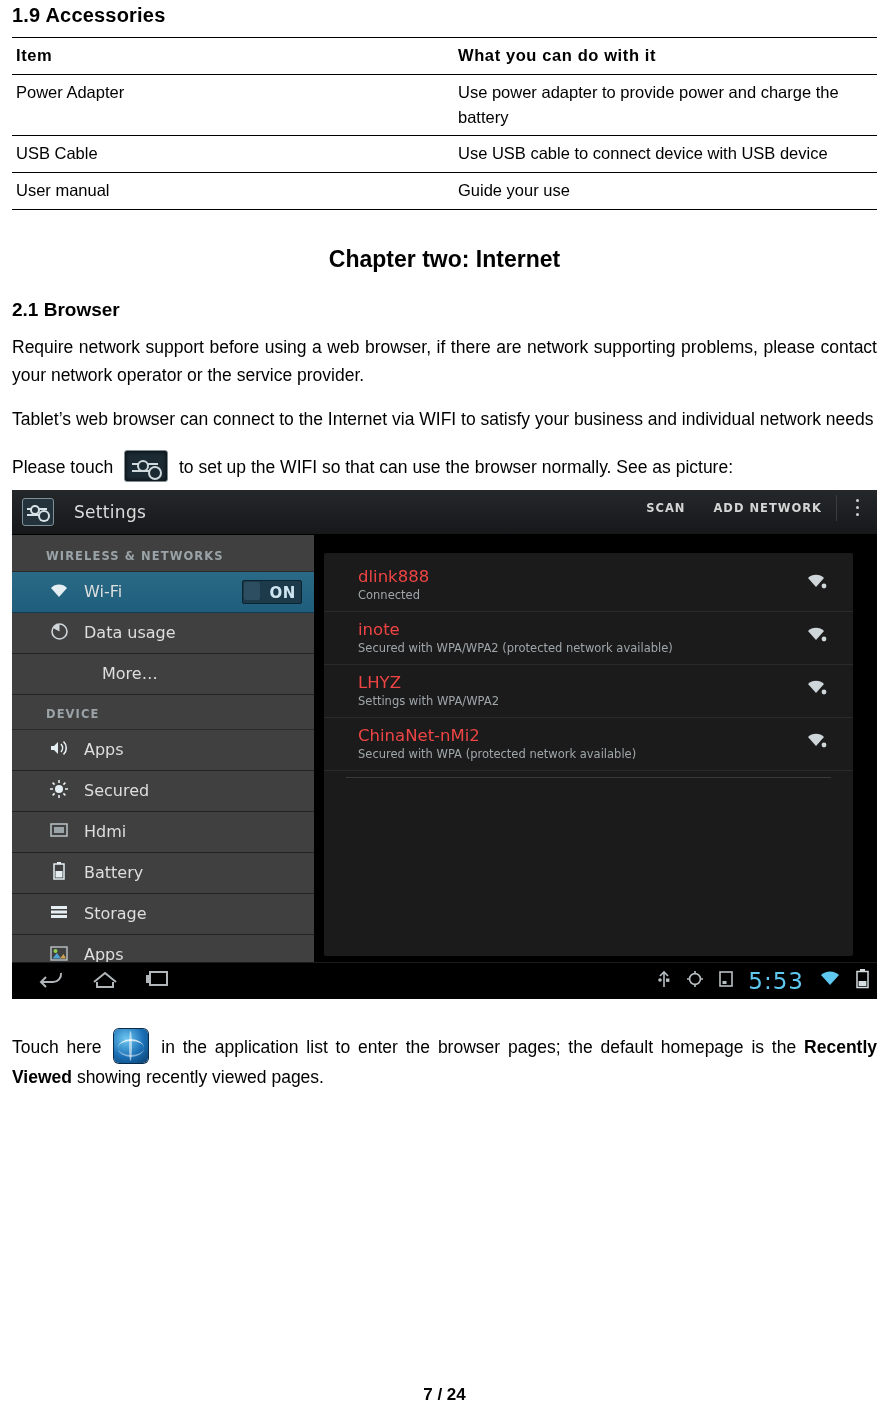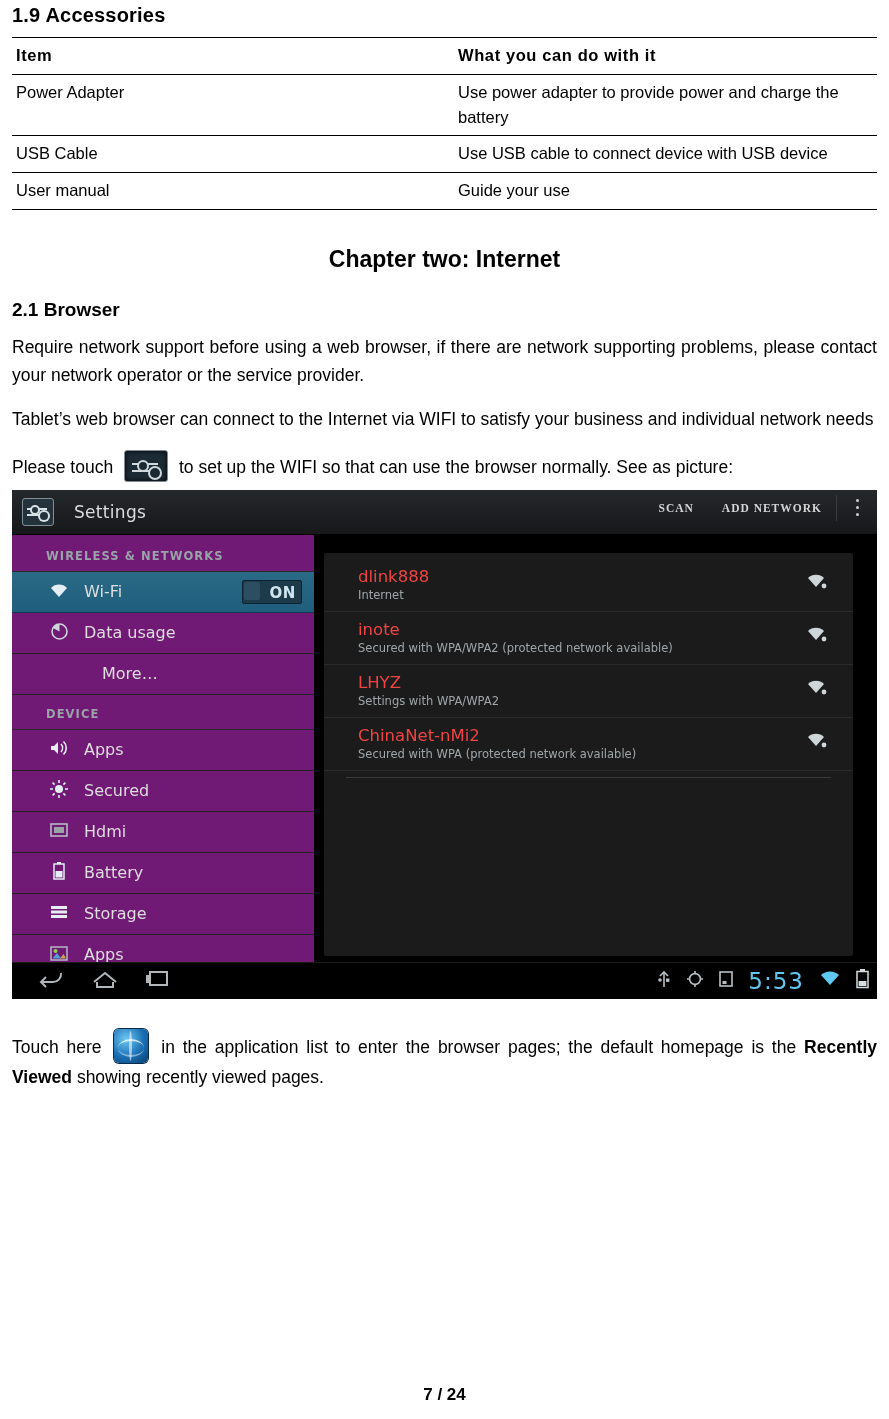--- a/index.html
+++ b/index.html
@@ -184,21 +184,20 @@
     font-size: 17px;
     color: #dcdcdc;
     letter-spacing: .3px;
   }
   .shot-top .actions {
     position: absolute;
     right: 0; top: 0;
     height: 36px;
     display: flex;
     align-items: center;
-    font-family: Liberation Serif, serif;
   }
   .shot-top .act {
     font-size: 11.5px;
     font-weight: bold;
     letter-spacing: 1px;
     color: #d5d5d5;
     padding: 0 14px;
   }
   .shot-top .divider {
     width: 1px; height: 26px;
@@ -217,21 +216,21 @@
     background: #cfcfcf;
     margin: 2px 0;
     border-radius: 50%;
   }
   .shot-body {
     display: flex;
     height: 427px;
   }
   .shot-left {
     width: 302px;
-    background: #701a75;
+    background: #404040;
     padding-top: 2px;
   }
   .grp-label {
     font-size: 11.5px;
     font-weight: bold;
     letter-spacing: 1.1px;
     color: #9aa3a8;
     padding: 12px 0 8px 34px;
     border-bottom: 1px solid #2a2a2a;
   }
@@ -526,21 +525,21 @@
           </span>
           <span class="label">Apps</span>
         </div>
       </div>
 
       <div class="shot-right">
         <div class="wifi-panel">
 
           <div class="wifi-item">
             <div class="wifi-name">dlink888</div>
-            <div class="wifi-sub">Internet</div>
+            <div class="wifi-sub">Connected</div>
             <span class="wifi-ico">
               <svg width="22" height="16" viewBox="0 0 22 16">
                   <path d="M11 14 L3 5 A11.5 11.5 0 0 1 19 5 Z" fill="#cfd6da"></path>
                   <circle cx="19" cy="13" r="2.4" fill="#cfd6da"></circle>
                 </svg>
             </span>
           </div>
 
           <div class="wifi-item">
             <div class="wifi-name">inote</div>

